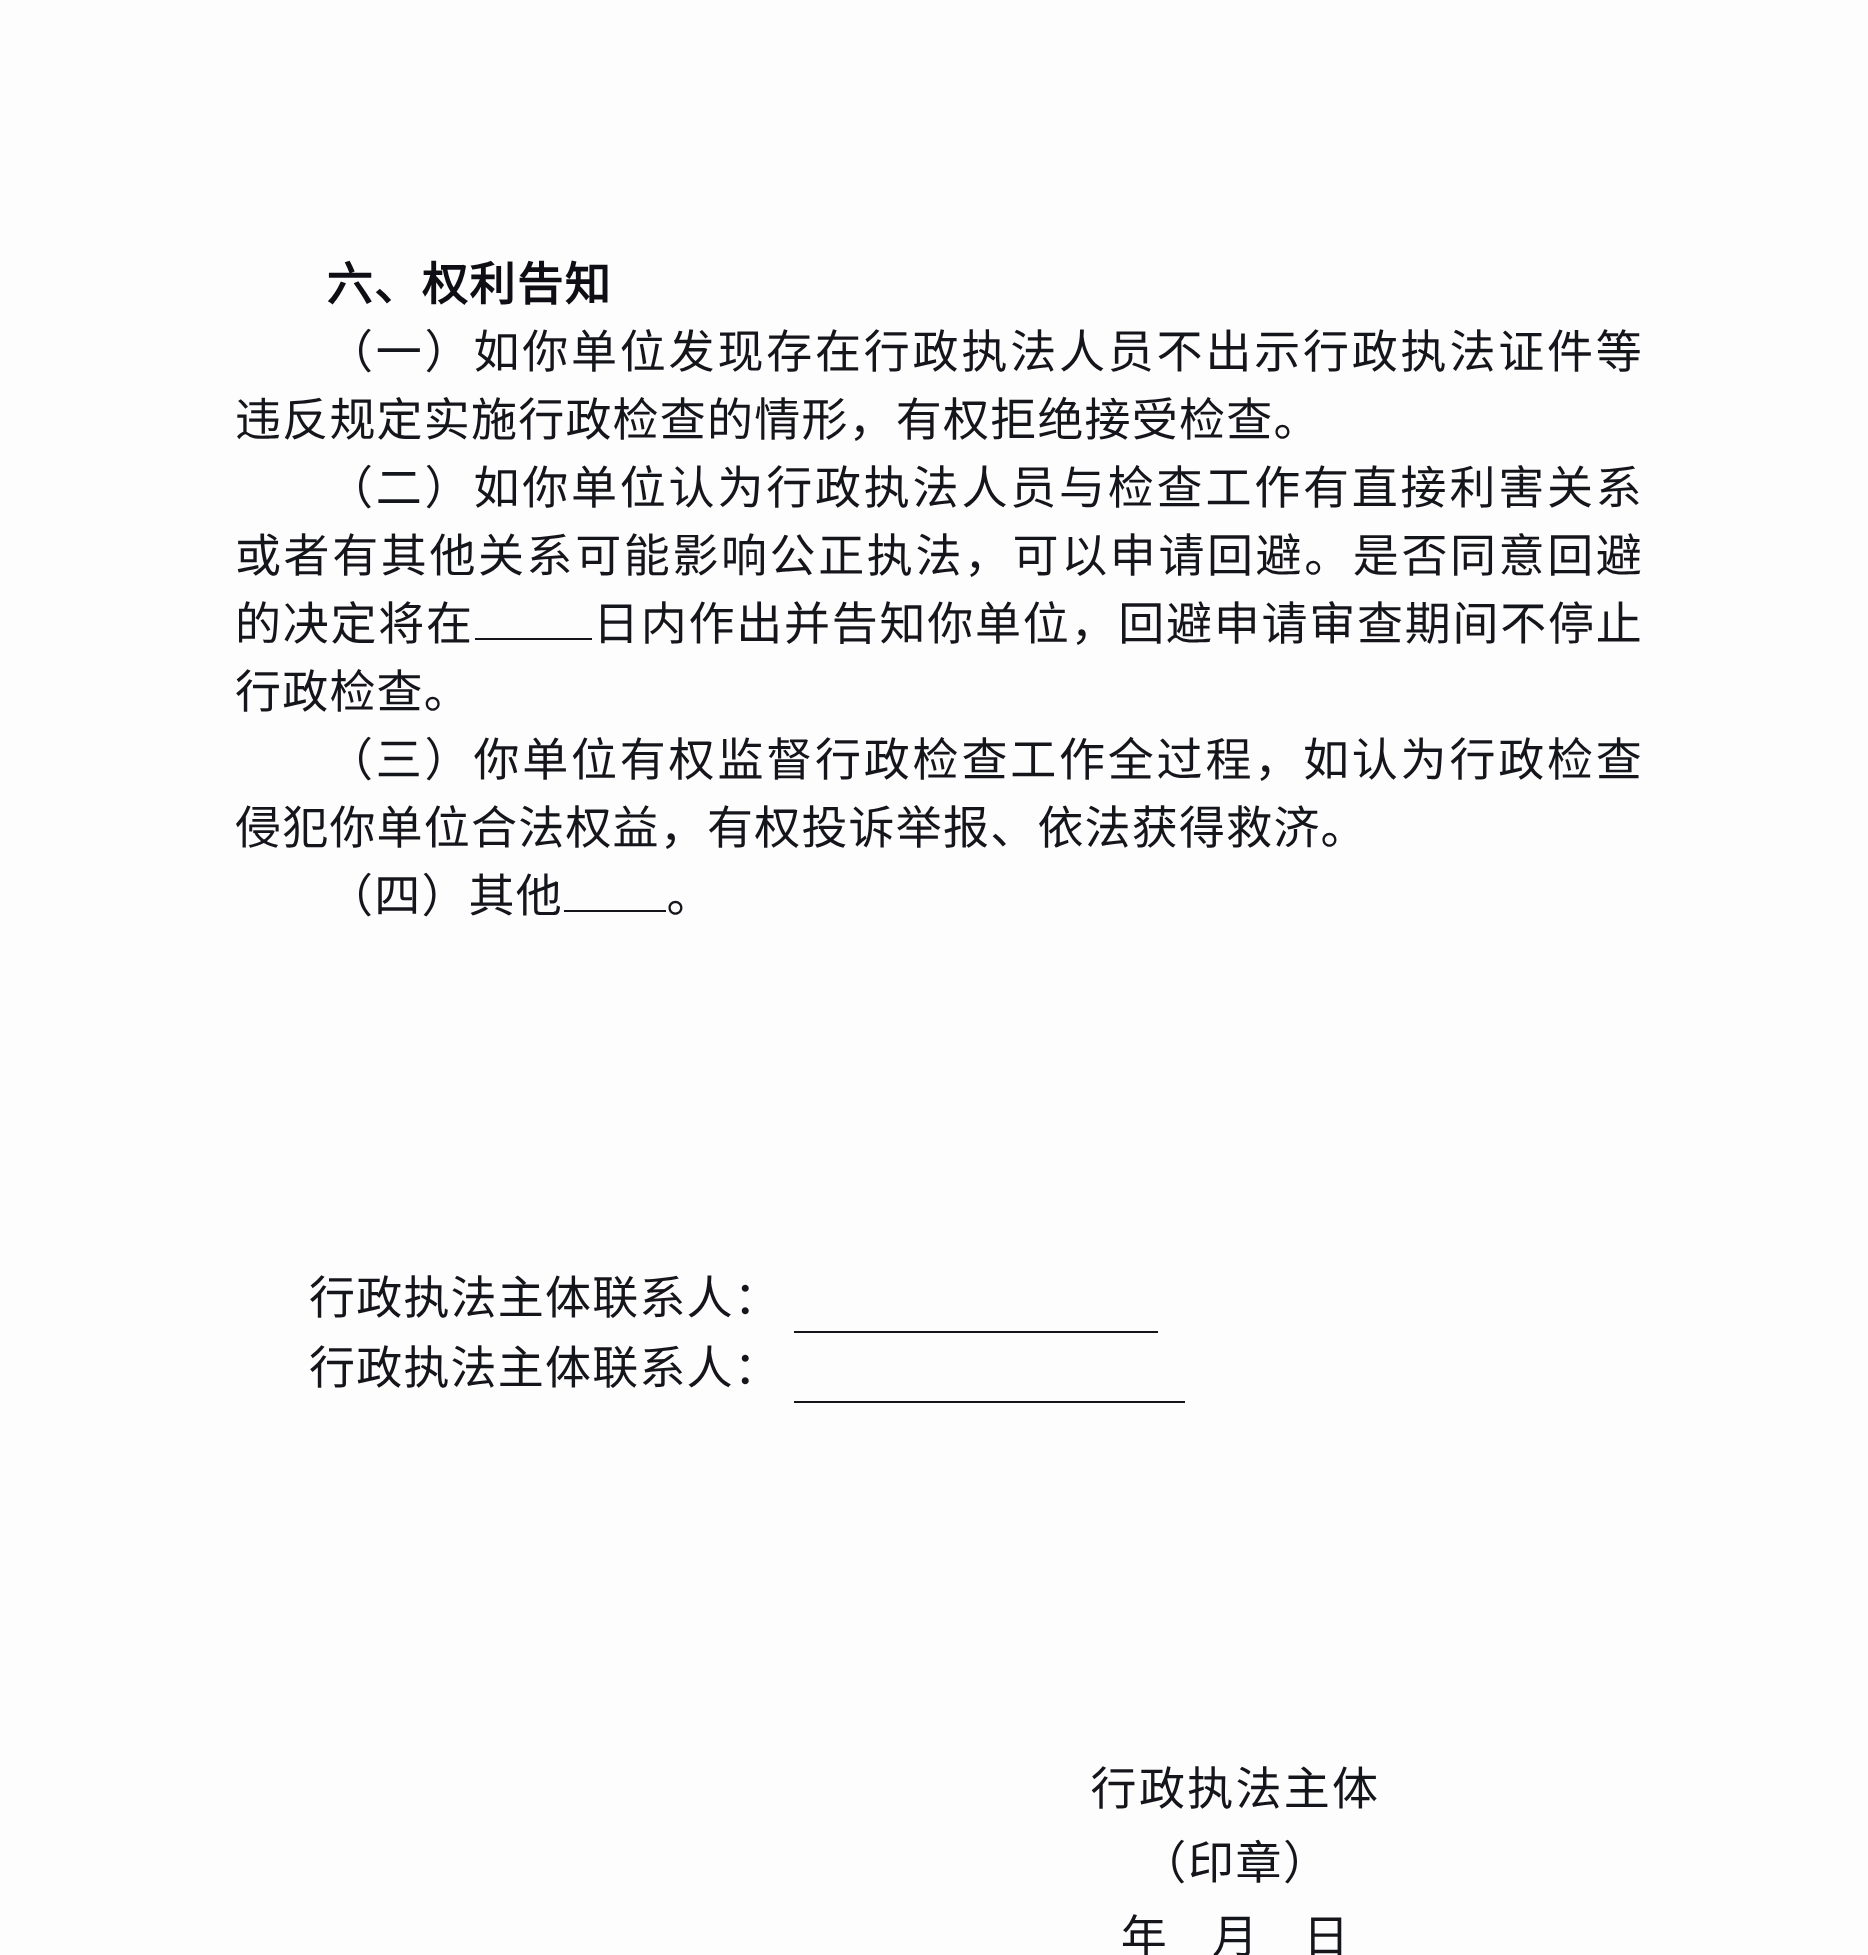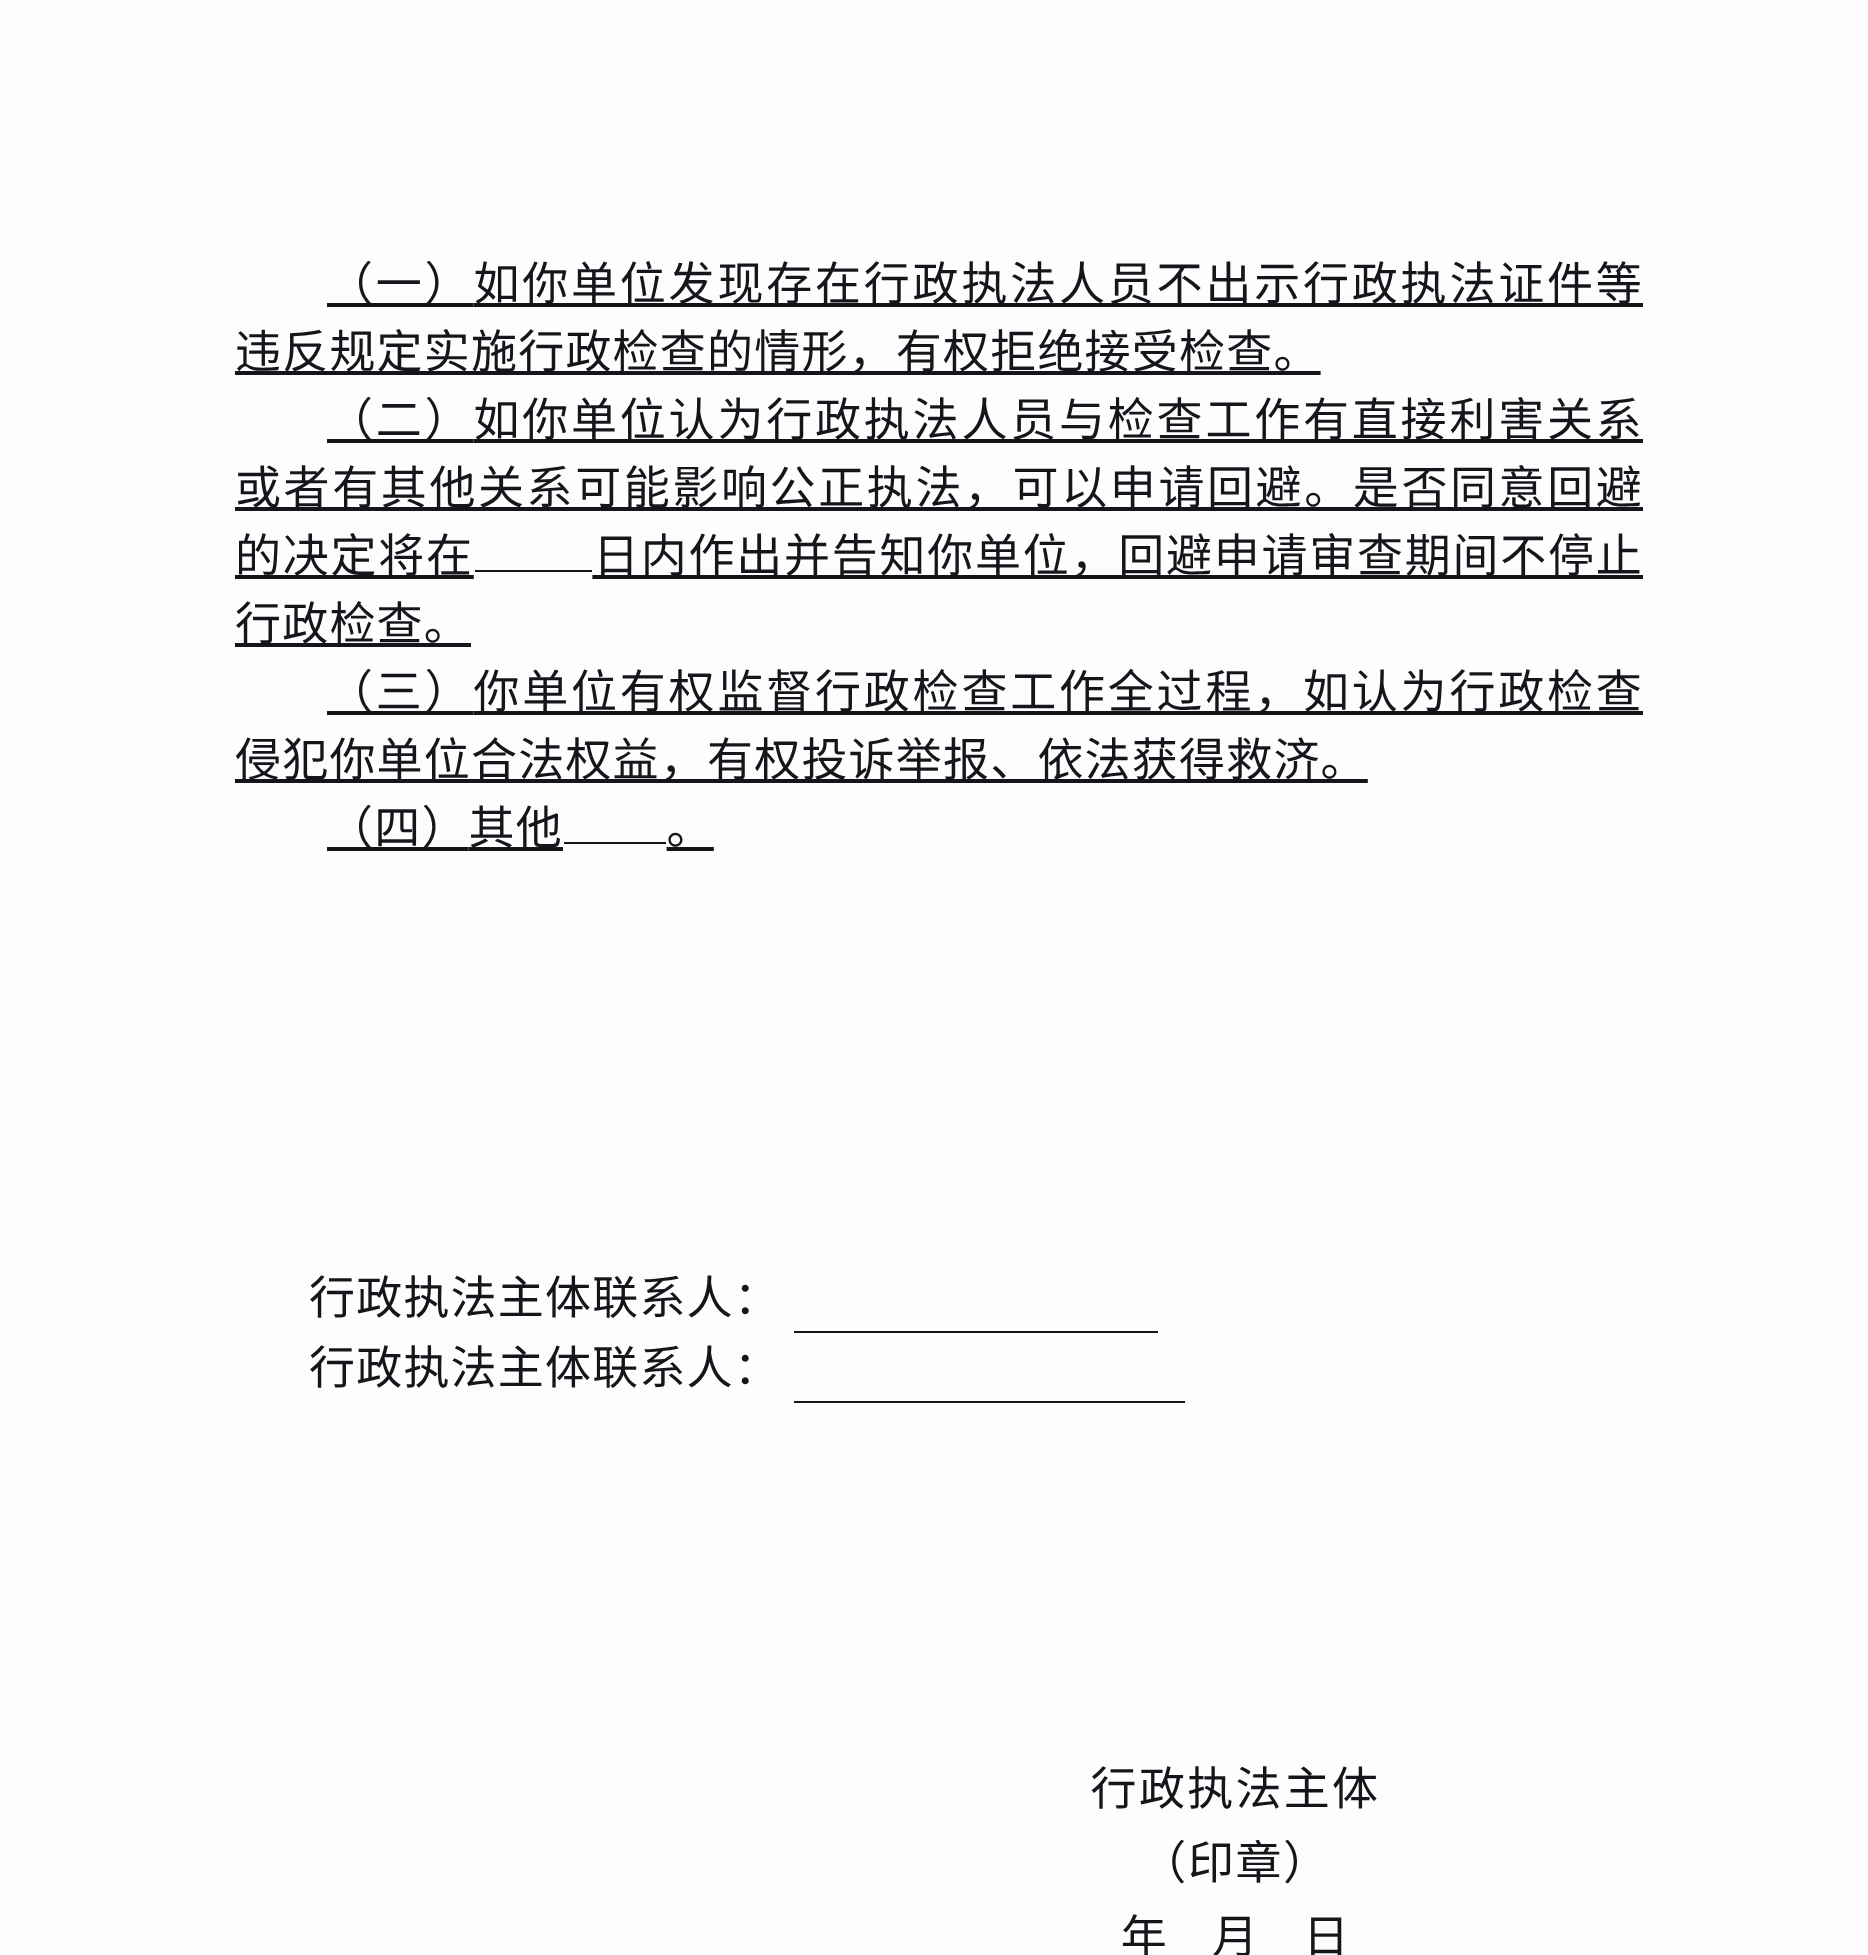--- a/index.html
+++ b/index.html
@@ -36,21 +36,20 @@
     line-height: 68px;
     letter-spacing: 1.2px;
     text-align: justify;
     text-justify: inter-ideograph;
     margin: 0;
     color: #15151c;
   }
 
   .para.indent {
     text-indent: 92px;
-    text-decoration: underline;
   }
 
   .heading {
     font-size: 46px;
     line-height: 68px;
     font-weight: bold;
     letter-spacing: 1.6px;
     margin: 0;
     text-indent: 92px;
     color: #0e0e14;
@@ -129,20 +128,21 @@
   .sd-gap { width: 44px; }
 </style>
 </head>
 <body>
 
 <div class="page">
 
   <div class="content">
 
 
+    <h2 class="heading"><span>六、</span><span>权利告知</span></h2>
 
     <p class="para indent"><span>（一）</span><span>如你单位发现存在行政执法人员不出示行政执法证件等违反规定实施行政检查的情形，有权拒绝接受检查。</span></p>
 
     <p class="para indent"><span>（二）</span><span>如你单位认为行政执法人员与检查工作有直接利害关系或者有其他关系可能影响公正执法，可以申请回避。是否同意回避的决定将在</span><span class="blank w-mid"></span><span>日内作出并告知你单位，回避申请审查期间不停止行政检查。</span></p>
 
     <p class="para indent"><span>（三）</span><span>你单位有权监督行政检查工作全过程，如认为行政检查侵犯你单位合法权益，有权投诉举报、依法获得救济。</span></p>
 
     <p class="para indent"><span>（四）</span><span>其他</span><span class="blank w-short"></span><span>。</span></p>
 
   </div>

